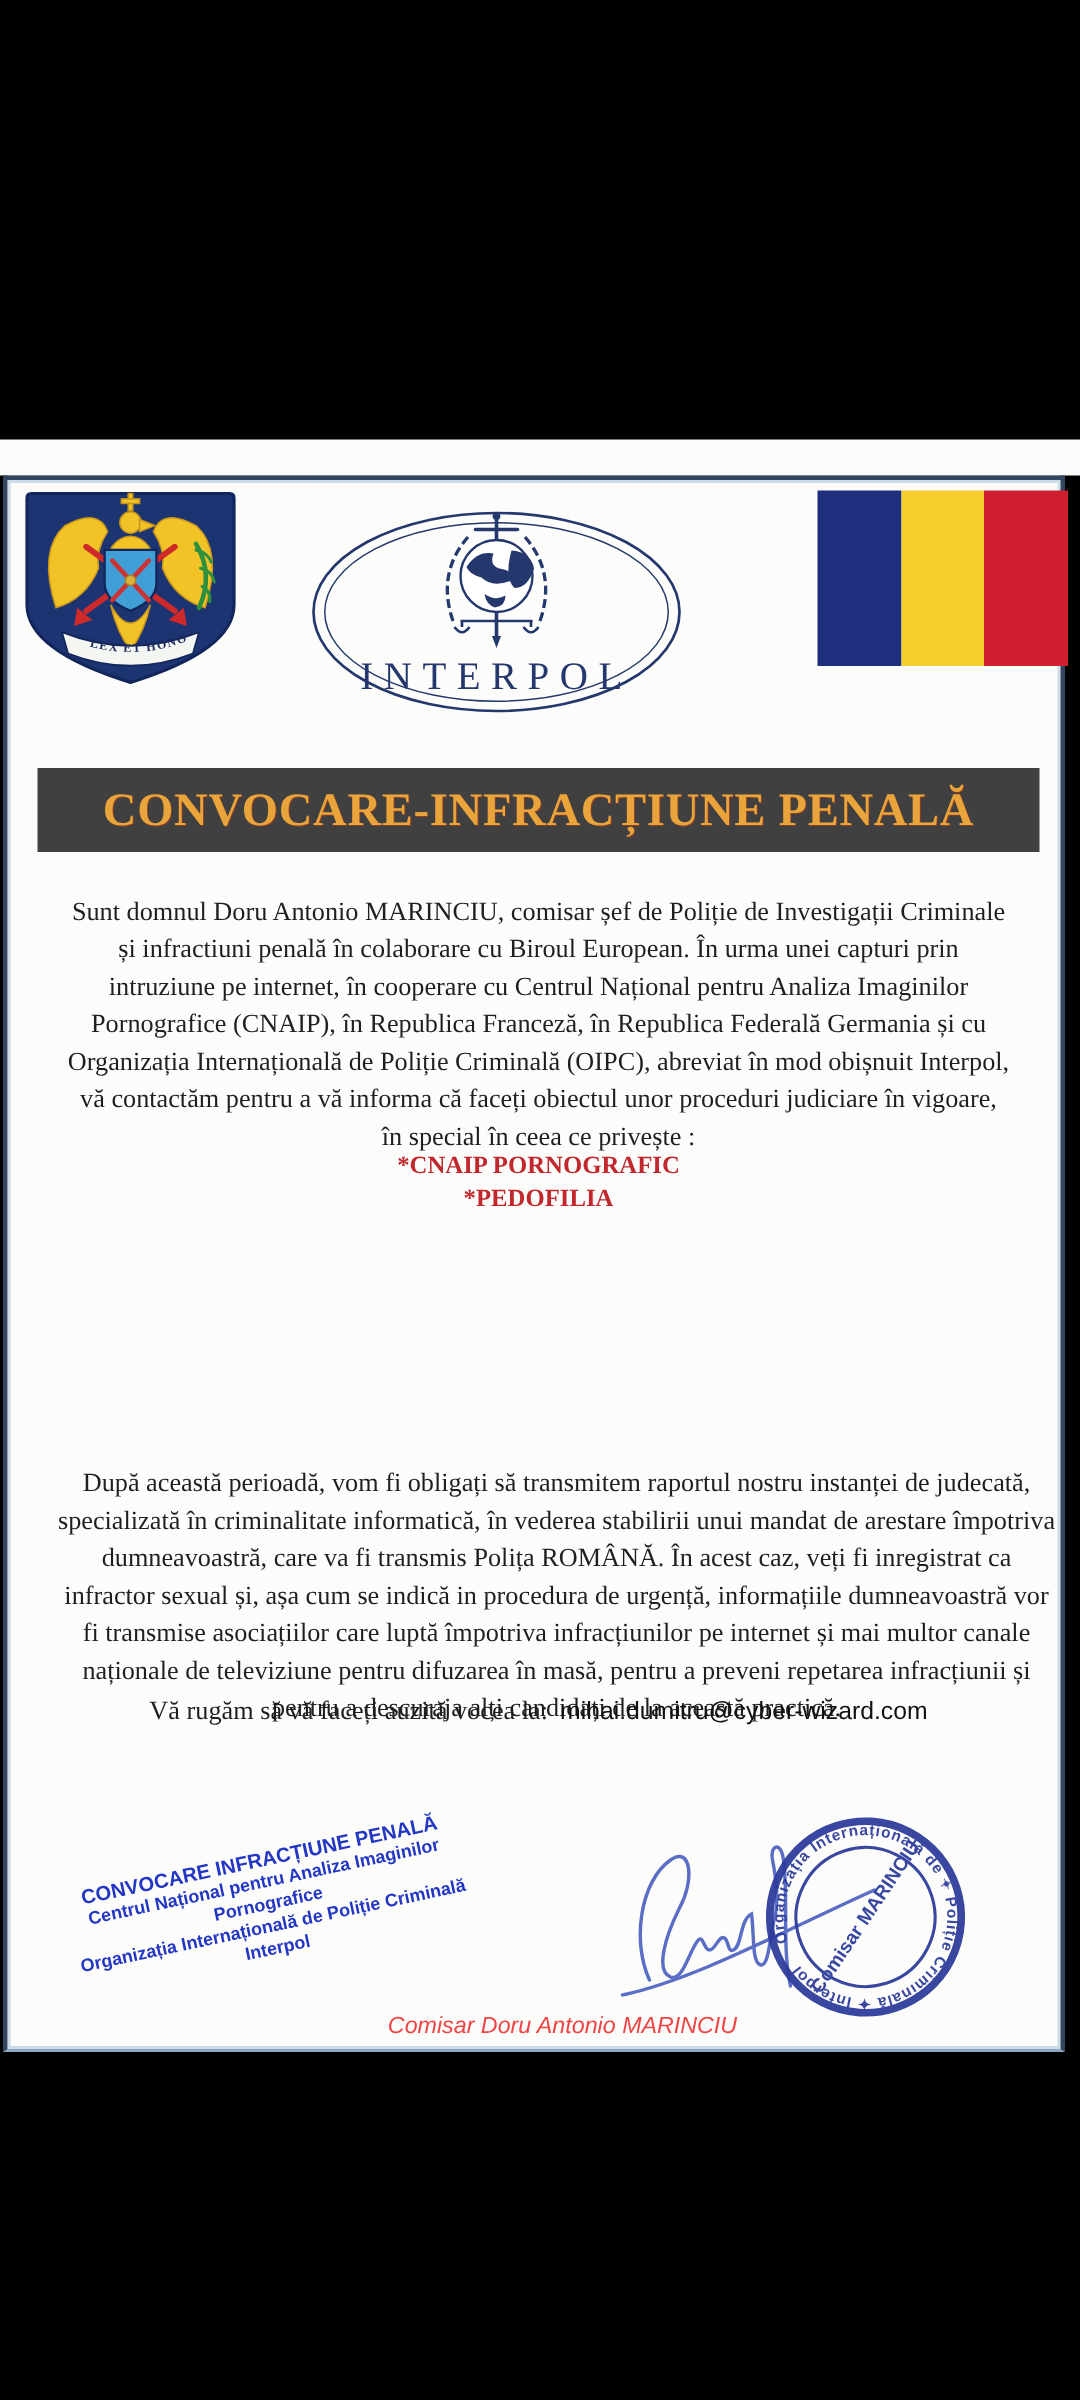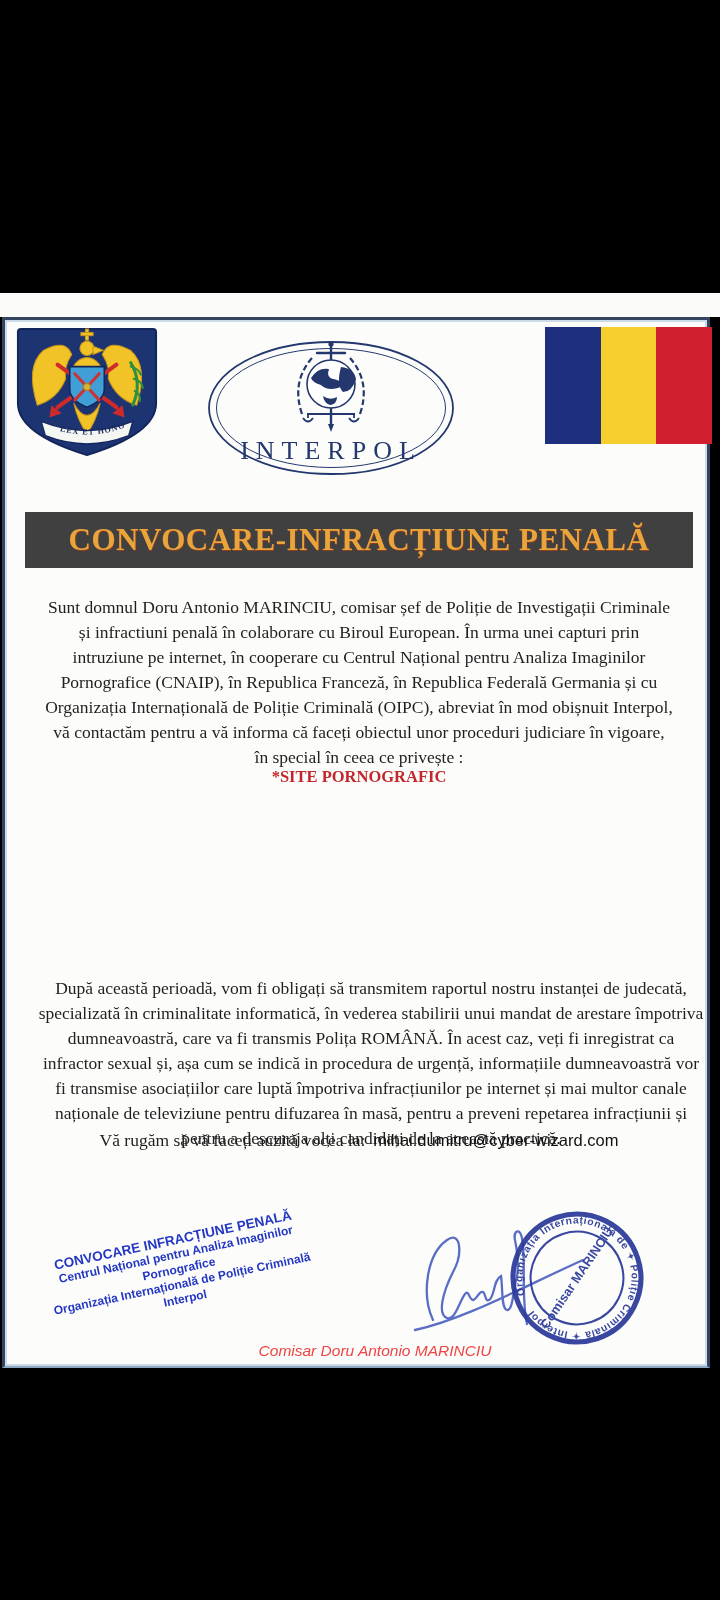--- a/index.html
+++ b/index.html
@@ -140,21 +140,22 @@
       <div class="r"></div>
     </div>
 
     <div class="banner">
       <span>CONVOCARE-INFRACȚIUNE PENALĂ</span>
     </div>
 
     <div class="para p1">Sunt domnul Doru Antonio MARINCIU, comisar șef de Poliție de Investigații Criminale și infractiuni penală în colaborare cu Biroul European. În urma unei capturi prin intruziune pe internet, în cooperare cu Centrul Național pentru Analiza Imaginilor Pornografice (CNAIP), în Republica Franceză, în Republica Federală Germania și cu Organizația Internațională de Poliție Criminală (OIPC), abreviat în mod obișnuit Interpol, vă contactăm pentru a vă informa că faceți obiectul unor proceduri judiciare în vigoare, în special în ceea ce privește :</div>
 
     <div class="offenses">
-      <div>*SITE PORNOGRAFIC</div>
+      <div>*CNAIP PORNOGRAFIC</div>
+      <div>*PEDOFILIA</div>
     </div>
 
     <div class="para p3">După această perioadă, vom fi obligați să transmitem raportul nostru instanței de judecată, specializată în criminalitate informatică, în vederea stabilirii unui mandat de arestare împotriva dumneavoastră, care va fi transmis Polița ROMÂNĂ. În acest caz, veți fi inregistrat ca infractor sexual și, așa cum se indică in procedura de urgență, informațiile dumneavoastră vor fi transmise asociațiilor care luptă împotriva infracțiunilor pe internet și mai multor canale naționale de televiziune pentru difuzarea în masă, pentru a preveni repetarea infracțiunii și pentru a descuraja alți candidați de la această practică.</div>
 
     <div class="contact">
       <span>Vă rugăm să vă faceți auzită vocea la:</span><span class="email">mihai.dumitru@cyber-wizard.com</span>
     </div>
 
 
     <div class="stamp-block">

